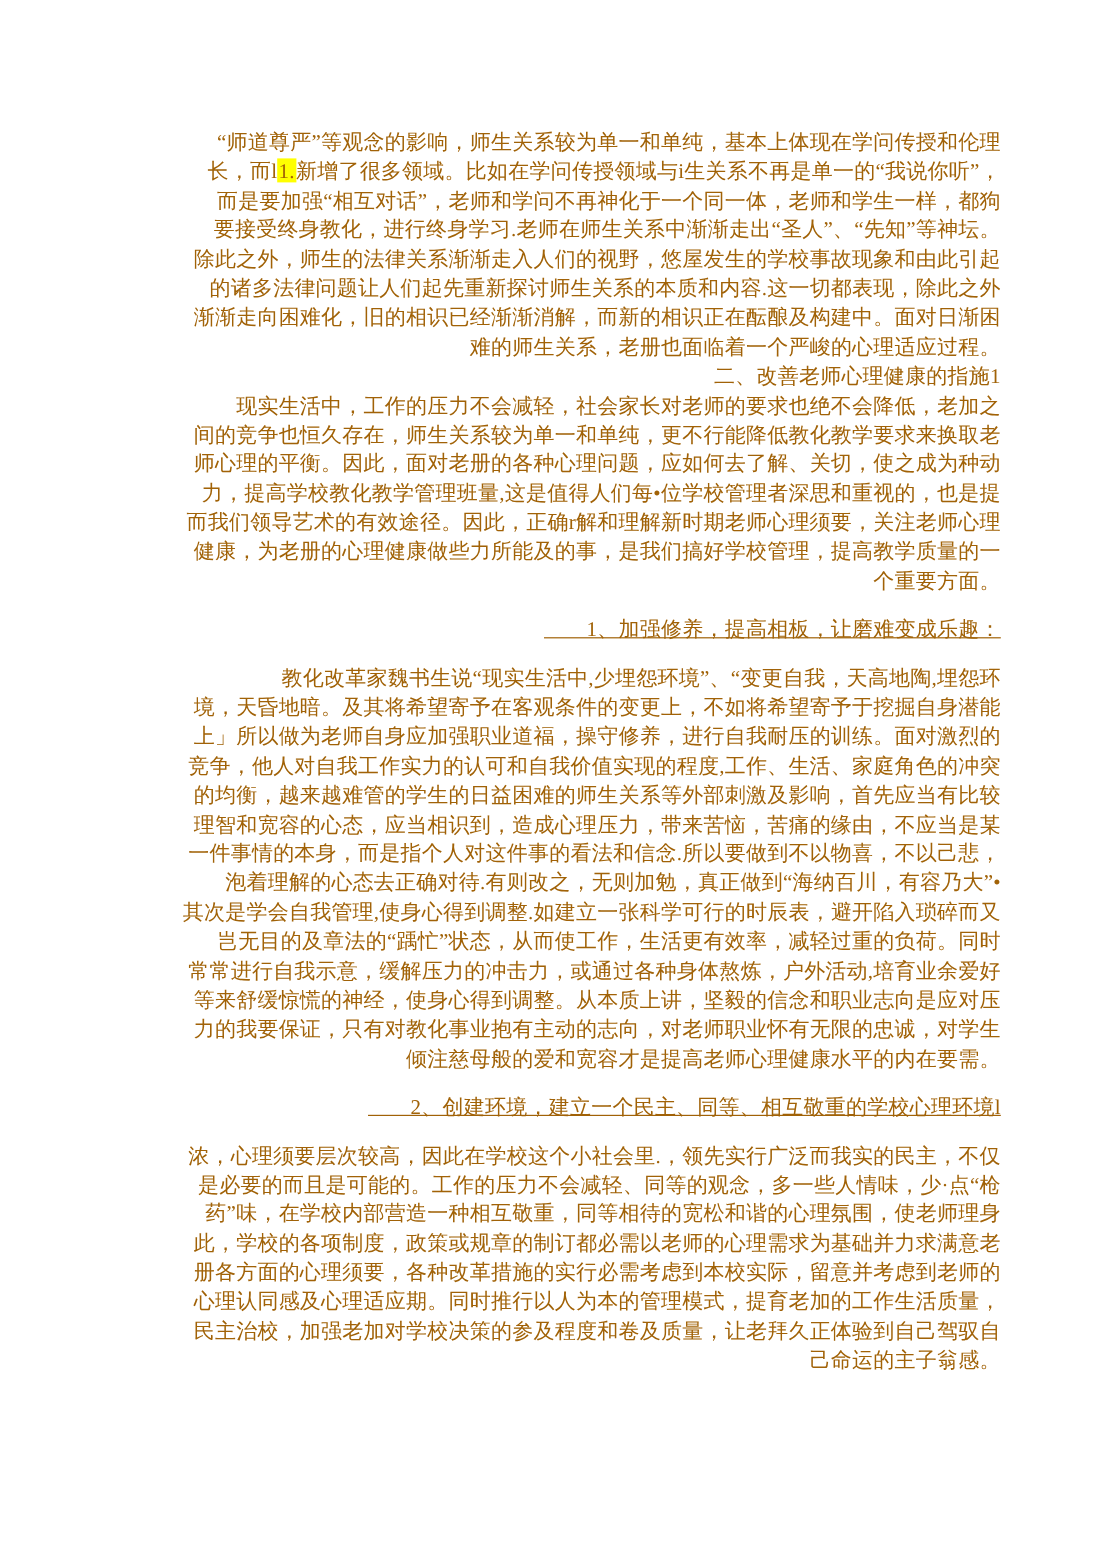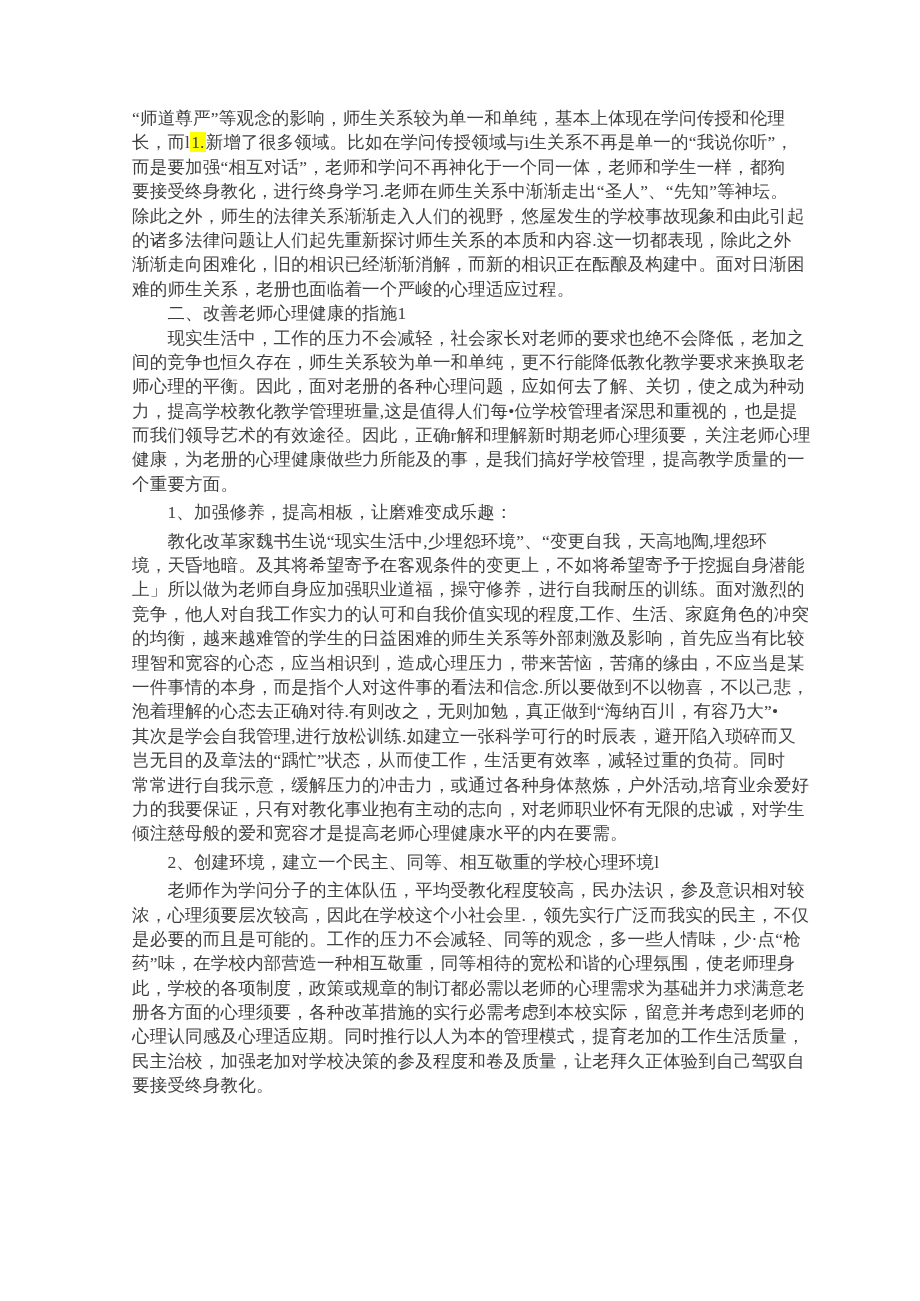--- a/index.html
+++ b/index.html
@@ -24,32 +24,33 @@
   }
   .line {
     height: 24.4px;
     line-height: 24.4px;
     font-size: 17.5px;
     letter-spacing: 0.2px;
     white-space: nowrap;
     overflow: visible;
   }
   .block.hd-sub {
-    margin: 4px 0;
+    margin: 16px 0;
+    text-decoration: underline;
   }
   .hl {
     background: #ffff00;
     padding: 0 1px;
   }
 </style>
 </head>
 <body>
 
 <div class="page">
-  <div class="textarea" id="doc" style="color: #404040;">
+  <div class="textarea" id="doc" style="color: #a16207; text-align: right;">
       <div class="block para">
         <div class="line">“师道尊严”等观念的影响，师生关系较为单一和单纯，基本上体现在学问传授和伦理</div>
         <div class="line"><span>长，而l</span><span class="hl" style="background: rgb(255, 255, 0);">1.</span><span>新增了很多领域。比如在学问传授领域与i生关系不再是单一的“我说你听”，</span></div>
         <div class="line">而是要加强“相互对话”，老师和学问不再神化于一个同一体，老师和学生一样，都狗</div>
         <div class="line">要接受终身教化，进行终身学习.老师在师生关系中渐渐走出“圣人”、“先知”等神坛。</div>
         <div class="line">除此之外，师生的法律关系渐渐走入人们的视野，悠屋发生的学校事故现象和由此引起</div>
         <div class="line">的诸多法律问题让人们起先重新探讨师生关系的本质和内容.这一切都表现，除此之外</div>
         <div class="line">渐渐走向困难化，旧的相识已经渐渐消解，而新的相识正在酝酿及构建中。面对日渐困</div>
         <div class="line">难的师生关系，老册也面临着一个严峻的心理适应过程。</div>
       </div>
@@ -70,34 +71,34 @@
       </div>
       <div class="block para">
         <div class="line">　　教化改革家魏书生说“现实生活中,少埋怨环境”、“变更自我，天高地陶,埋怨环</div>
         <div class="line">境，天昏地暗。及其将希望寄予在客观条件的变更上，不如将希望寄予于挖掘自身潜能</div>
         <div class="line">上」所以做为老师自身应加强职业道福，操守修养，进行自我耐压的训练。面对激烈的</div>
         <div class="line">竞争，他人对自我工作实力的认可和自我价值实现的程度,工作、生活、家庭角色的冲突</div>
         <div class="line">的均衡，越来越难管的学生的日益困难的师生关系等外部刺激及影响，首先应当有比较</div>
         <div class="line">理智和宽容的心态，应当相识到，造成心理压力，带来苦恼，苦痛的缘由，不应当是某</div>
         <div class="line">一件事情的本身，而是指个人对这件事的看法和信念.所以要做到不以物喜，不以己悲，</div>
         <div class="line">泡着理解的心态去正确对待.有则改之，无则加勉，真正做到“海纳百川，有容乃大”•</div>
-        <div class="line">其次是学会自我管理,进行放松训练.如建立一张科学可行的时辰表，避开陷入琐碎而又</div>
+        <div class="line">其次是学会自我管理,使身心得到调整.如建立一张科学可行的时辰表，避开陷入琐碎而又</div>
         <div class="line">岂无目的及章法的“踽忙”状态，从而使工作，生活更有效率，减轻过重的负荷。同时</div>
         <div class="line">常常进行自我示意，缓解压力的冲击力，或通过各种身体熬炼，户外活动,培育业余爱好</div>
+        <div class="line">等来舒缓惊慌的神经，使身心得到调整。从本质上讲，坚毅的信念和职业志向是应对压</div>
         <div class="line">力的我要保证，只有对教化事业抱有主动的志向，对老师职业怀有无限的忠诚，对学生</div>
         <div class="line">倾注慈母般的爱和宽容才是提高老师心理健康水平的内在要需。</div>
       </div>
       <div class="block hd-sub">
         <div class="line">　　2、创建环境，建立一个民主、同等、相互敬重的学校心理环境l</div>
       </div>
       <div class="block para">
-        <div class="line">　　老师作为学问分子的主体队伍，平均受教化程度较高，民办法识，参及意识相对较</div>
         <div class="line">浓，心理须要层次较高，因此在学校这个小社会里.，领先实行广泛而我实的民主，不仅</div>
         <div class="line">是必要的而且是可能的。工作的压力不会减轻、同等的观念，多一些人情味，少·点“枪</div>
         <div class="line">药”味，在学校内部营造一种相互敬重，同等相待的宽松和谐的心理氛围，使老师理身</div>
         <div class="line">此，学校的各项制度，政策或规章的制订都必需以老师的心理需求为基础并力求满意老</div>
         <div class="line">册各方面的心理须要，各种改革措施的实行必需考虑到本校实际，留意并考虑到老师的</div>
         <div class="line">心理认同感及心理适应期。同时推行以人为本的管理模式，提育老加的工作生活质量，</div>
         <div class="line">民主治校，加强老加对学校决策的参及程度和卷及质量，让老拜久正体验到自己驾驭自</div>
-        <div class="line">要接受终身教化。</div>
+        <div class="line">己命运的主子翁感。</div>
       </div>
     </div>
 </div>
 
 </body></html>

